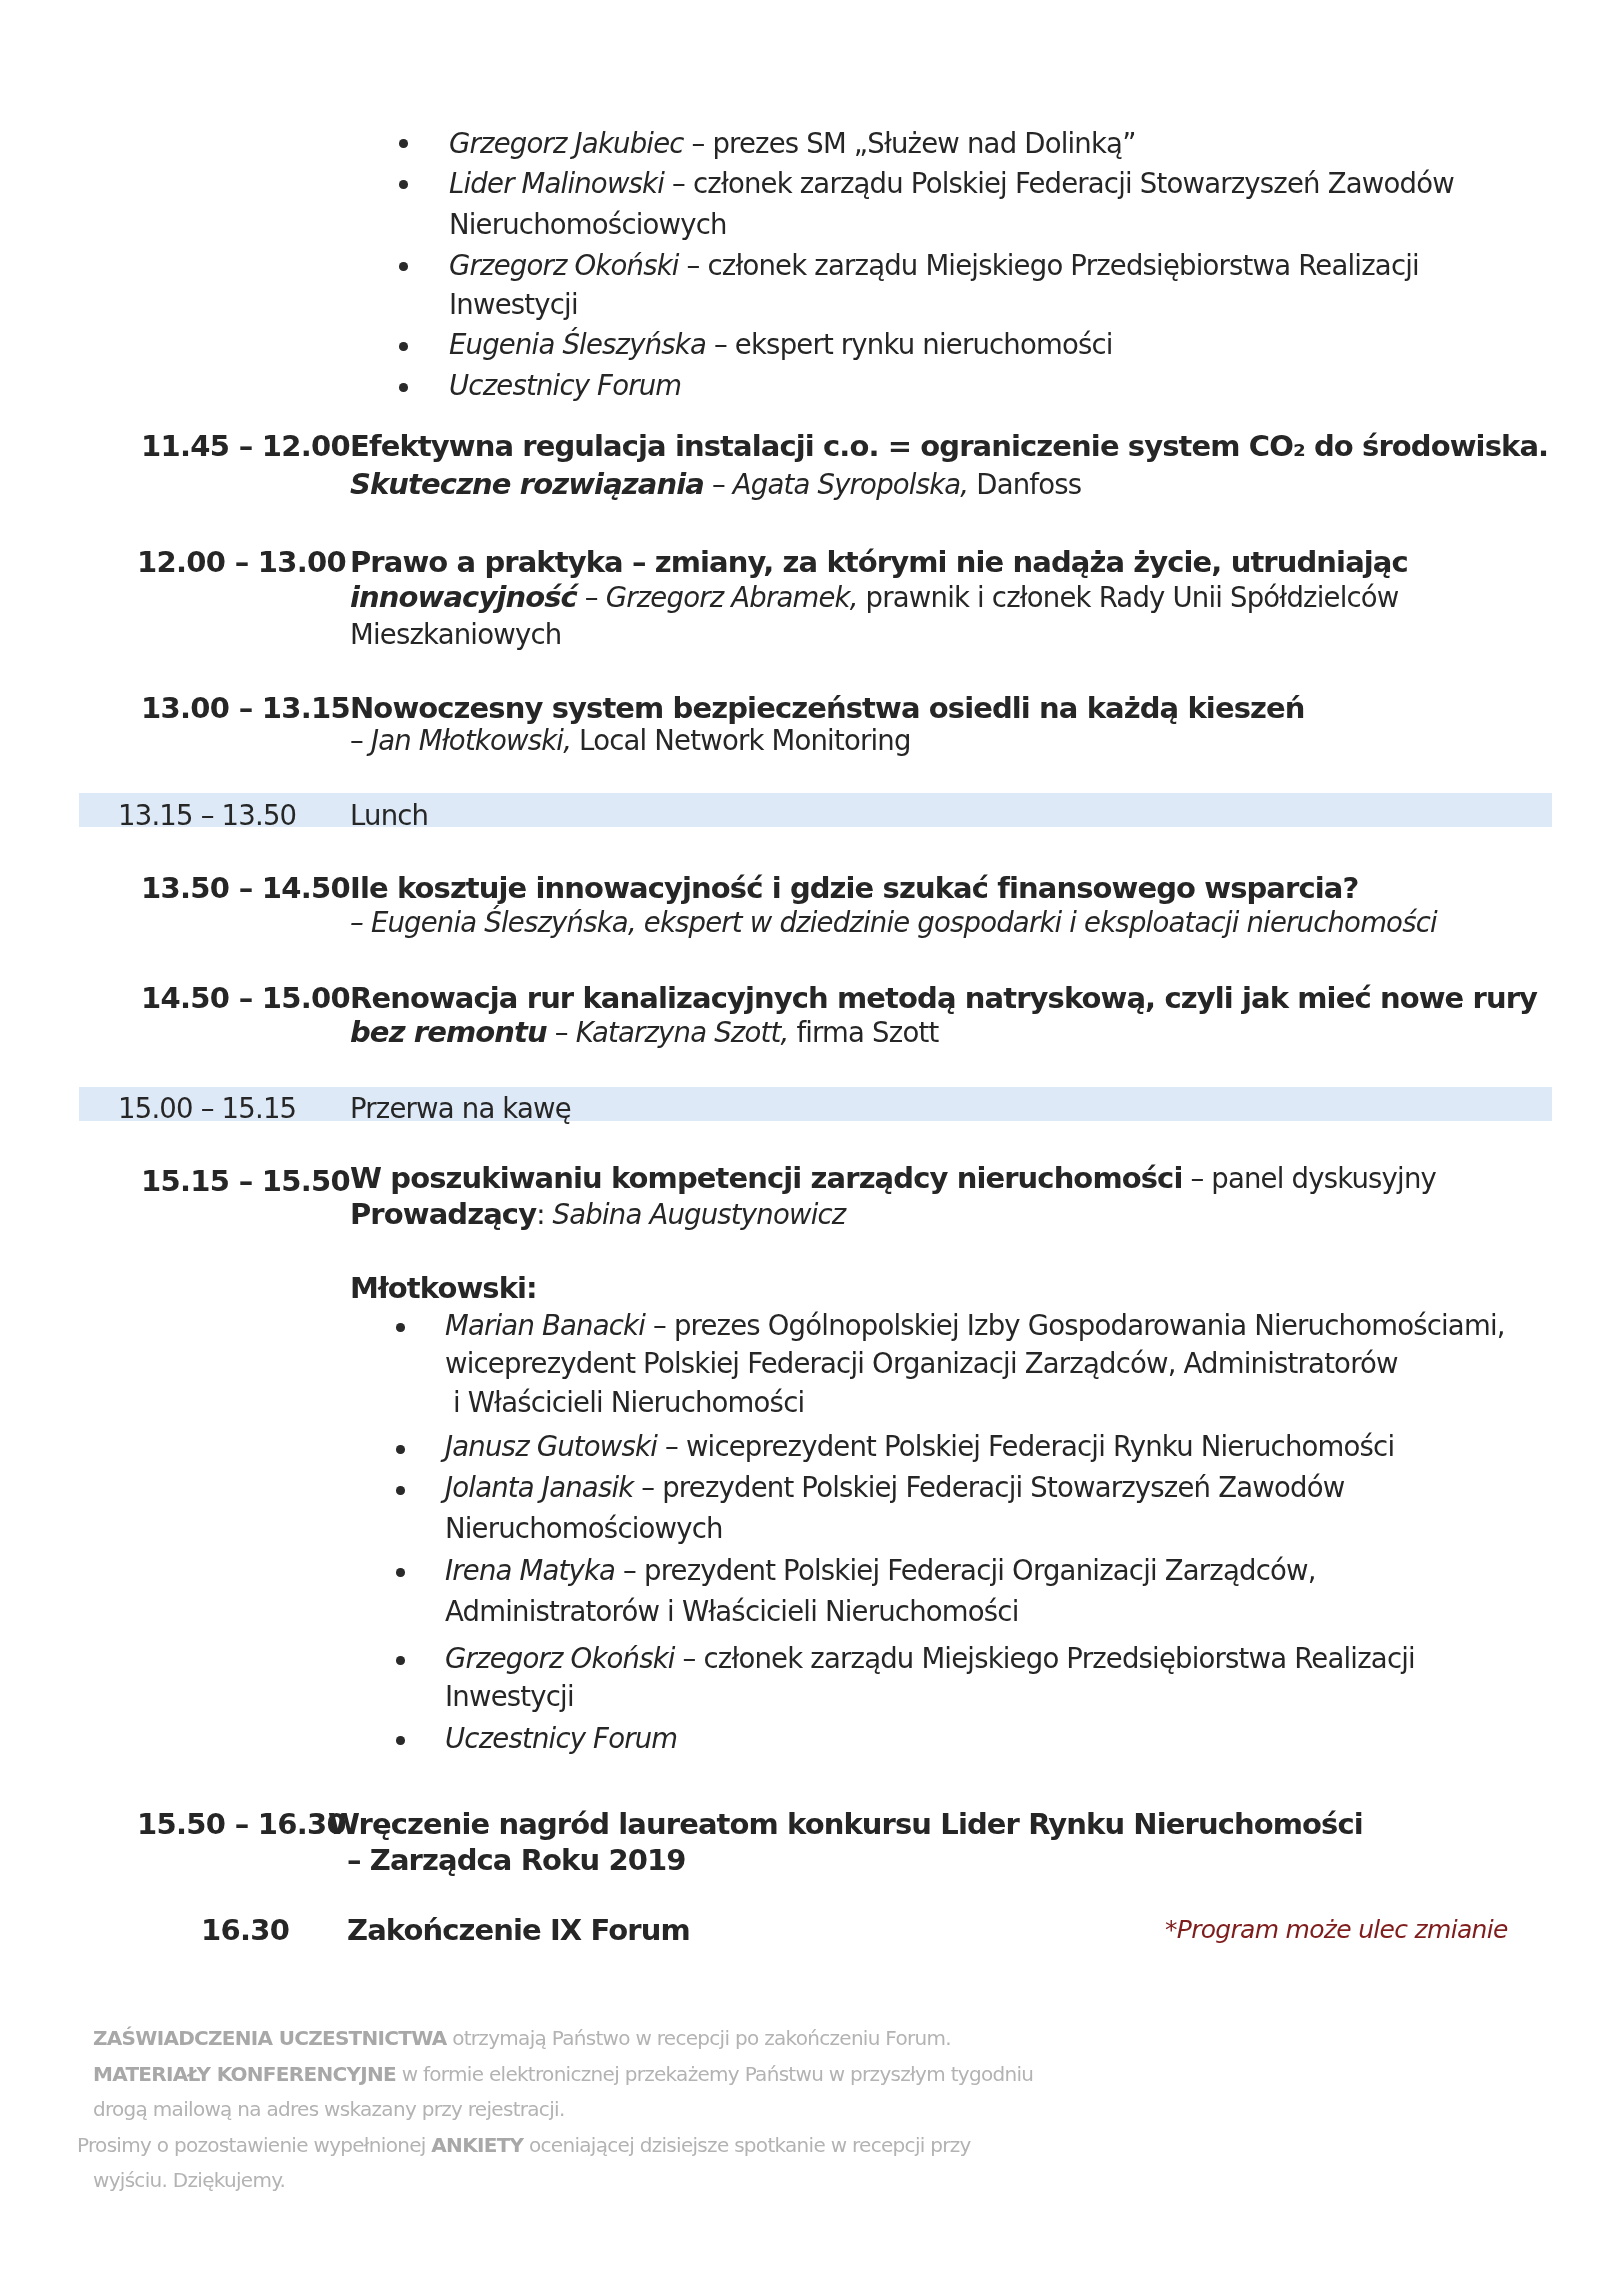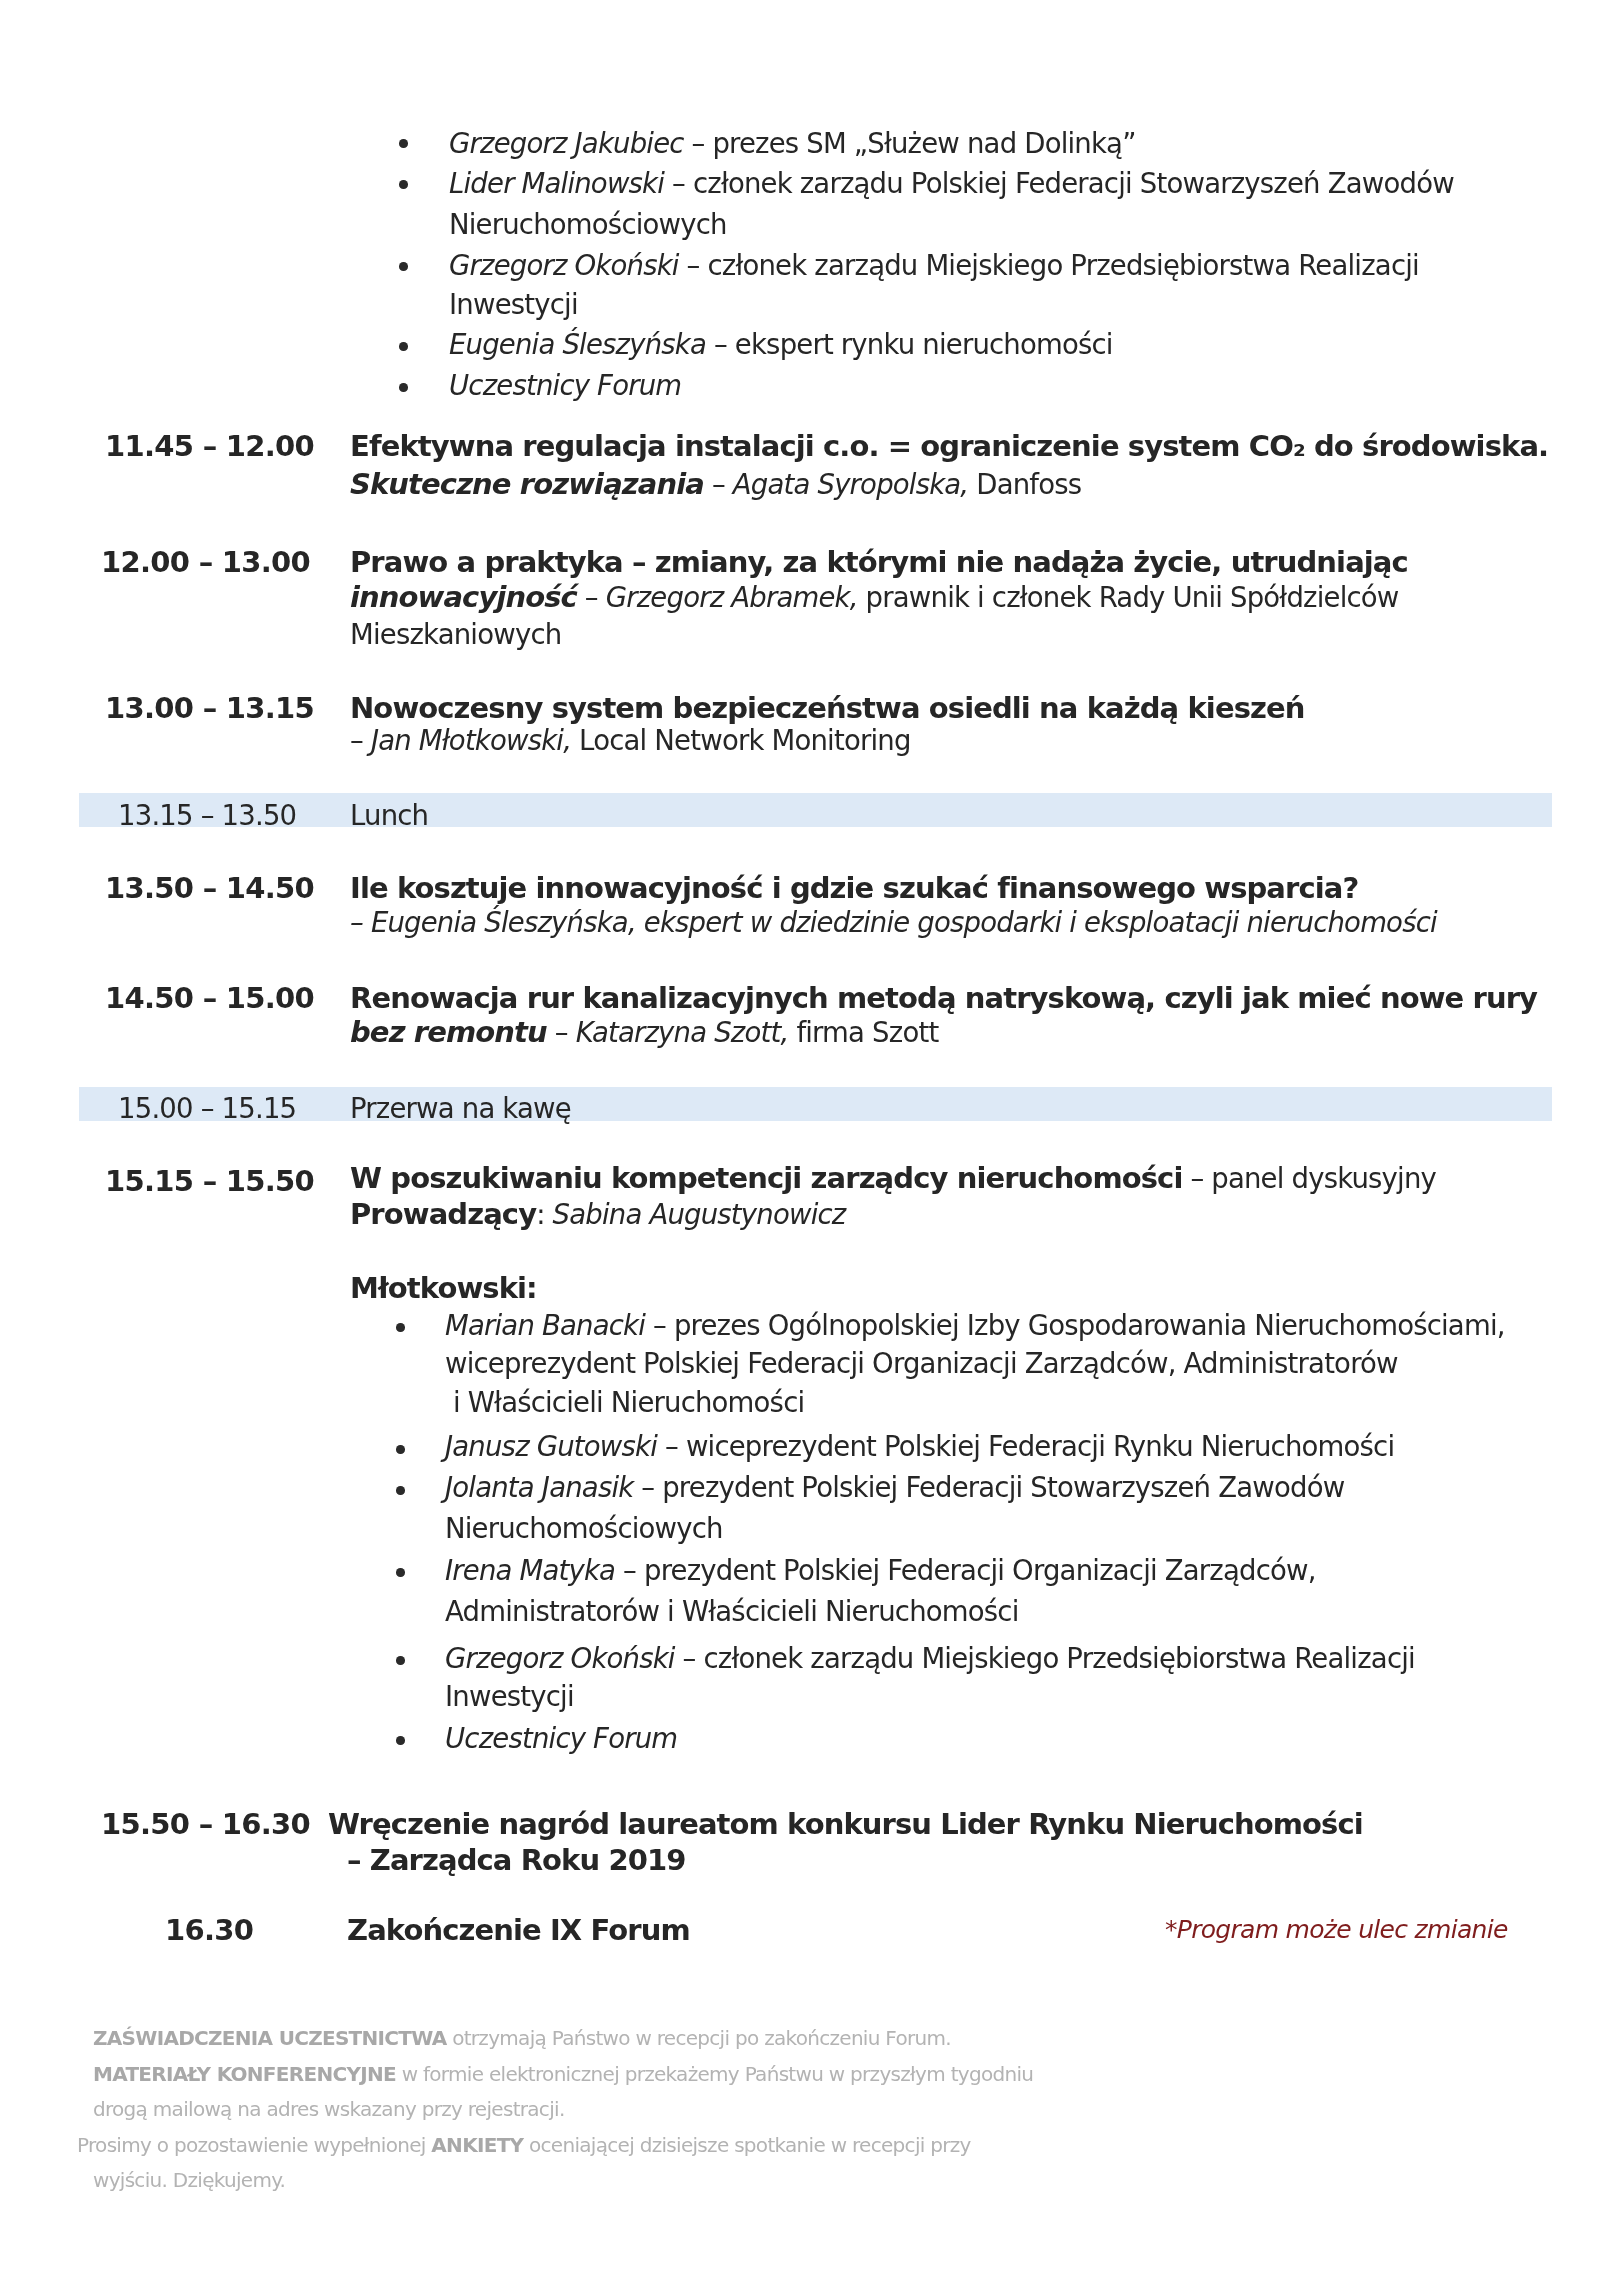--- a/index.html
+++ b/index.html
@@ -4,21 +4,21 @@
 <style>
   html, body { margin: 0; padding: 0; }
   body {
     width: 1623px; height: 2295px; background: #ffffff; position: relative;
     font-family: "DejaVu Sans", sans-serif; color: #262626; overflow: hidden;
   }
   .abs { position: absolute; white-space: nowrap; }
   .txt { font-size: 27.5px; letter-spacing: -0.8px; line-height: 1; }
   .b { font-weight: bold; font-style: italic; }
   .i { font-style: italic; }
-  .time { font-size: 29px; font-weight: bold; letter-spacing: -0.7px; }
+  .time { font-size: 29px; font-weight: bold; letter-spacing: -0.7px; margin-left: 36px; }
   .title { font-size: 29px; font-weight: bold; letter-spacing: -0.9px; }
   .bullet { width: 8.5px; height: 8.5px; background: #2a2a2a; border-radius: 50%; }
   .band { position: absolute; left: 79px; width: 1473px; height: 34px; background: #dde9f6; }
   .band-txt { font-size: 27.5px; letter-spacing: -0.8px; font-weight: normal; }
   .foot { font-size: 20px; color: #b3b3b3; letter-spacing: -0.7px; }
   .foot b { color: #a8a8a8; }
   .note { font-size: 25px; color: #7f1d1d; font-style: italic; letter-spacing: -0.7px; }
 </style>
 </head>
 <body>

